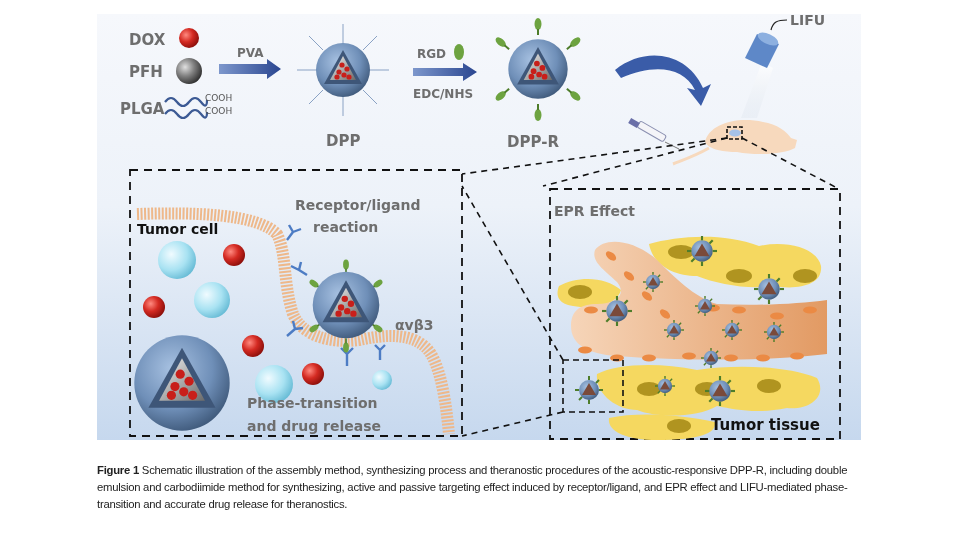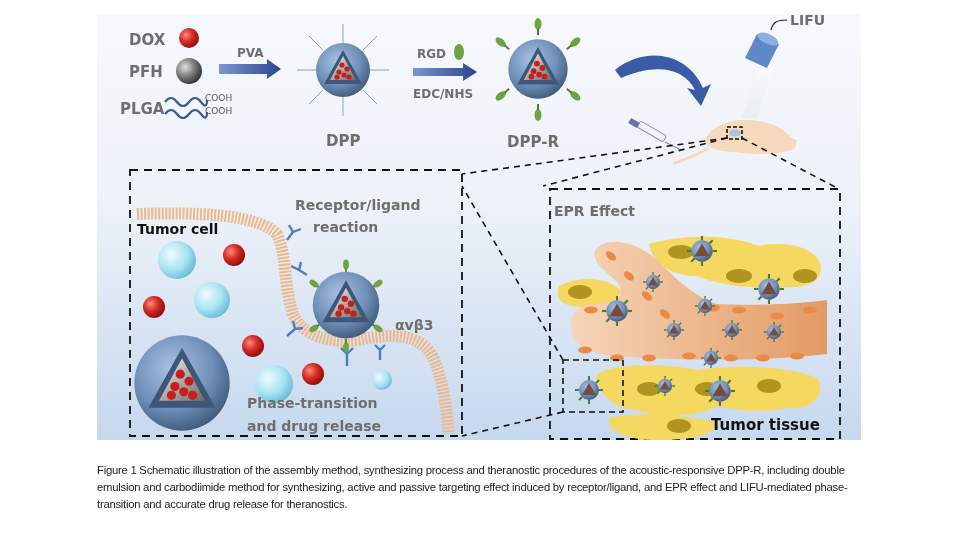--- a/index.html
+++ b/index.html
@@ -3,21 +3,21 @@
 <meta charset="utf-8">
 <style>
   html, body { margin:0; padding:0; background:#ffffff; }
   body { width:965px; height:536px; position:relative; overflow:hidden; font-family:"DejaVu Sans", sans-serif; }
   #figure { position:absolute; left:97px; top:14px; width:764px; height:426px; }
   #figure svg { width:100%; height:100%; display:block; }
   .lbl { font-family:"DejaVu Sans", sans-serif; font-weight:bold; fill:#6e6e6e; }
   .lbl-dark { font-family:"DejaVu Sans", sans-serif; font-weight:bold; fill:#111111; }
   .small { font-family:"DejaVu Sans", sans-serif; fill:#555; }
   #caption { position:absolute; left:97px; top:462px; width:770px; font-family:"Liberation Sans", sans-serif; font-size:11.3px; line-height:17px; color:#222; letter-spacing:-0.25px; }
-  #caption b { font-weight:normal; }
+  #caption b { font-weight:bold; }
 </style>
 </head>
 <body>
 
 <div id="figure">
 <svg viewBox="0 0 764 426" xmlns="http://www.w3.org/2000/svg">
   <defs>
     <linearGradient id="bg" x1="0" y1="0" x2="0" y2="1">
       <stop offset="0" stop-color="#f6f8fc"></stop>
       <stop offset="0.45" stop-color="#edf2f9"></stop>

